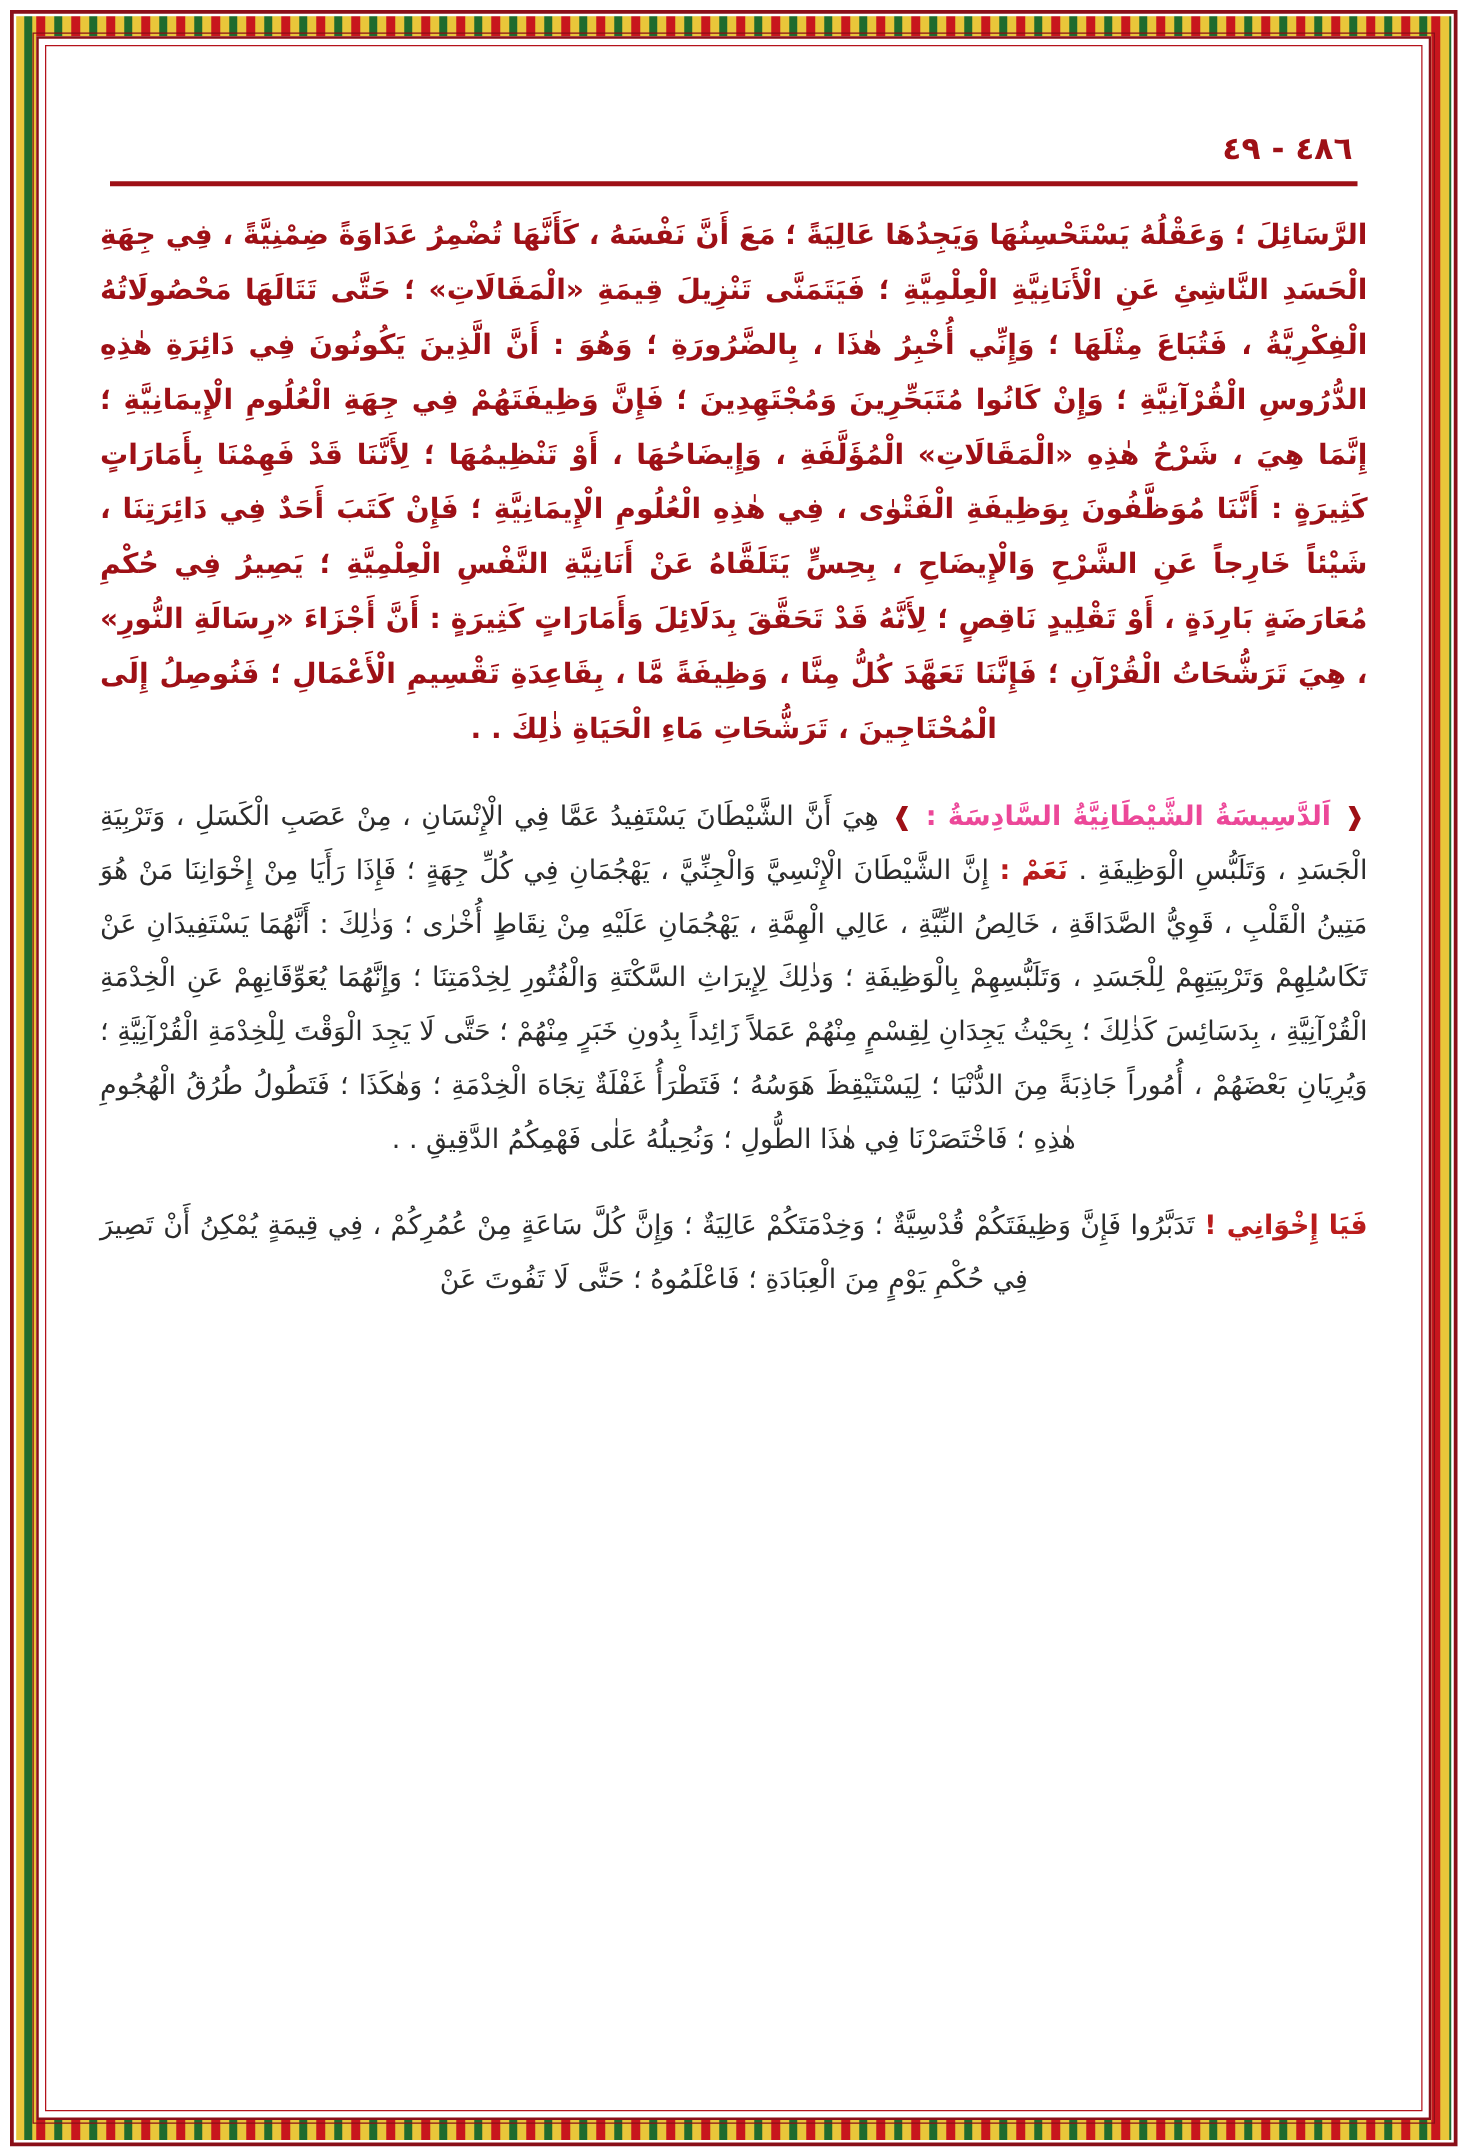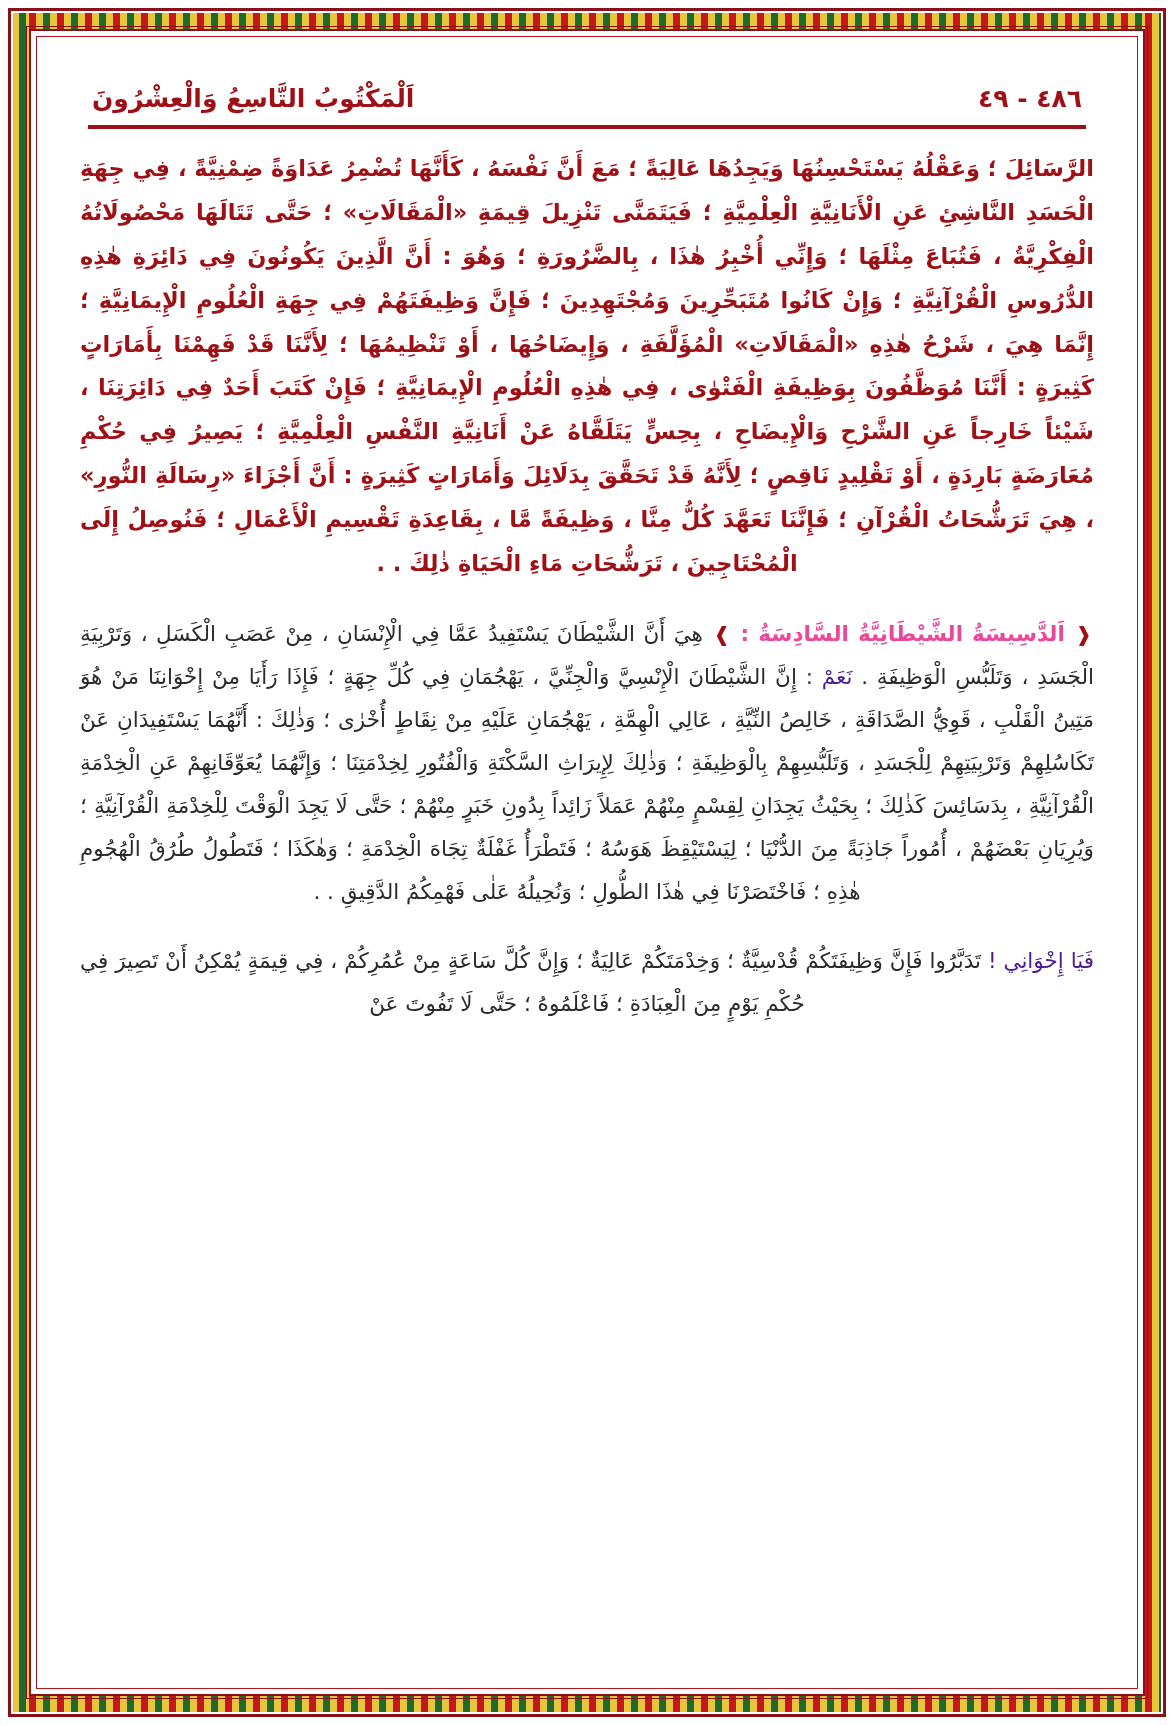--- a/index.html
+++ b/index.html
@@ -81,20 +81,21 @@
     font-size: 25px;
     font-weight: bold;
     letter-spacing: 0.5px;
     white-space: nowrap;
   }
   .header-page {
     color: #9e1016;
     font-size: 25px;
     font-weight: bold;
     white-space: nowrap;
+    margin-top: 20px;
   }
   .header-rule {
     margin: 6px 14px 0 14px;
     height: 4px;
     background: #9e1016;
   }
 
   .body-text {
     margin-top: 18px;
     color: #9e1016;
@@ -114,22 +115,22 @@
     color: #2b2b2b;
     font-weight: normal;
     font-size: 21.5px;
     line-height: 2.0;
   }
   .para.dark .lead {
     color: #ec4899;
     font-weight: bold;
   }
   .para.dark .emph {
-    color: #4c1d95;
-    font-weight: normal;
+    color: #b91c1c;
+    font-weight: bold;
   }
   .ornament {
     color: #9e1016;
     font-weight: bold;
     font-size: 20px;
     padding: 0 2px;
   }
   .last-para {
     margin-bottom: 0;
   }
@@ -142,21 +143,20 @@
   <div class="border-outer"></div>
   <div class="border-band"></div>
   <div class="border-thin-1"></div>
   <div class="border-band-inner"></div>
   <div class="border-thin-2"></div>
 
   <div class="content">
 
     <div class="header-row">
       <div class="header-page">٤٨٦ - ٤٩</div>
-      <div class="header-title">اَلْمَكْتُوبُ التَّاسِعُ وَالْعِشْرُونَ</div>
     </div>
     <div class="header-rule"></div>
 
     <div class="body-text">
 
       <p class="para">الرَّسَائِلَ ؛ وَعَقْلُهُ يَسْتَحْسِنُهَا وَيَجِدُهَا عَالِيَةً ؛ مَعَ أَنَّ نَفْسَهُ ، كَأَنَّهَا تُضْمِرُ عَدَاوَةً ضِمْنِيَّةً ، فِي جِهَةِ الْحَسَدِ النَّاشِئِ عَنِ الْأَنَانِيَّةِ الْعِلْمِيَّةِ ؛ فَيَتَمَنَّى تَنْزِيلَ قِيمَةِ «الْمَقَالَاتِ» ؛ حَتَّى تَتَالَهَا مَحْصُولَاتُهُ الْفِكْرِيَّةُ ، فَتُبَاعَ مِثْلَهَا ؛ وَإِنِّي أُخْبِرُ هٰذَا ، بِالضَّرُورَةِ ؛ وَهُوَ : أَنَّ الَّذِينَ يَكُونُونَ فِي دَائِرَةِ هٰذِهِ الدُّرُوسِ الْقُرْآنِيَّةِ ؛ وَإِنْ كَانُوا مُتَبَحِّرِينَ وَمُجْتَهِدِينَ ؛ فَإِنَّ وَظِيفَتَهُمْ فِي جِهَةِ الْعُلُومِ الْإِيمَانِيَّةِ ؛ إِنَّمَا هِيَ ، شَرْحُ هٰذِهِ «الْمَقَالَاتِ» الْمُؤَلَّفَةِ ، وَإِيضَاحُهَا ، أَوْ تَنْظِيمُهَا ؛ لِأَنَّنَا قَدْ فَهِمْنَا بِأَمَارَاتٍ كَثِيرَةٍ : أَنَّنَا مُوَظَّفُونَ بِوَظِيفَةِ الْفَتْوٰى ، فِي هٰذِهِ الْعُلُومِ الْإِيمَانِيَّةِ ؛ فَإِنْ كَتَبَ أَحَدٌ فِي دَائِرَتِنَا ، شَيْئاً خَارِجاً عَنِ الشَّرْحِ وَالْإِيضَاحِ ، بِحِسٍّ يَتَلَقَّاهُ عَنْ أَنَانِيَّةِ النَّفْسِ الْعِلْمِيَّةِ ؛ يَصِيرُ فِي حُكْمِ مُعَارَضَةٍ بَارِدَةٍ ، أَوْ تَقْلِيدٍ نَاقِصٍ ؛ لِأَنَّهُ قَدْ تَحَقَّقَ بِدَلَائِلَ وَأَمَارَاتٍ كَثِيرَةٍ : أَنَّ أَجْزَاءَ «رِسَالَةِ النُّورِ» ، هِيَ تَرَشُّحَاتُ الْقُرْآنِ ؛ فَإِنَّنَا تَعَهَّدَ كُلُّ مِنَّا ، وَظِيفَةً مَّا ، بِقَاعِدَةِ تَقْسِيمِ الْأَعْمَالِ ؛ فَنُوصِلُ إِلَى الْمُحْتَاجِينَ ، تَرَشُّحَاتِ مَاءِ الْحَيَاةِ ذٰلِكَ . .</p>
 
       <p class="para dark">
         <span class="ornament">❰</span>
         <span class="lead">اَلدَّسِيسَةُ الشَّيْطَانِيَّةُ السَّادِسَةُ :</span>

